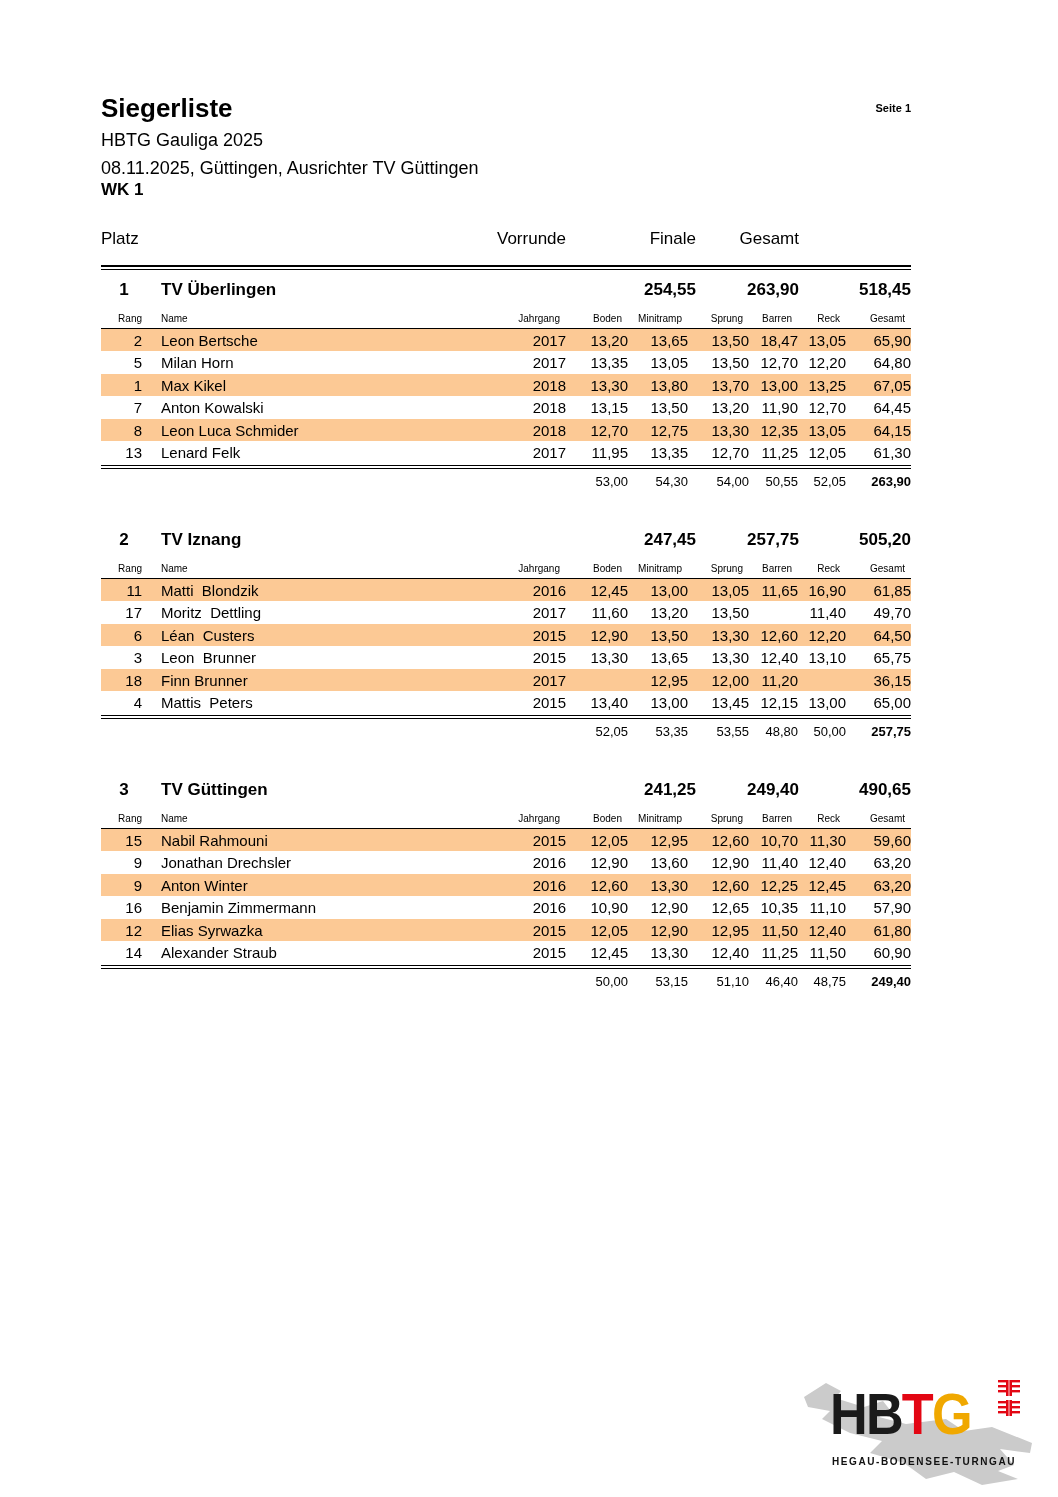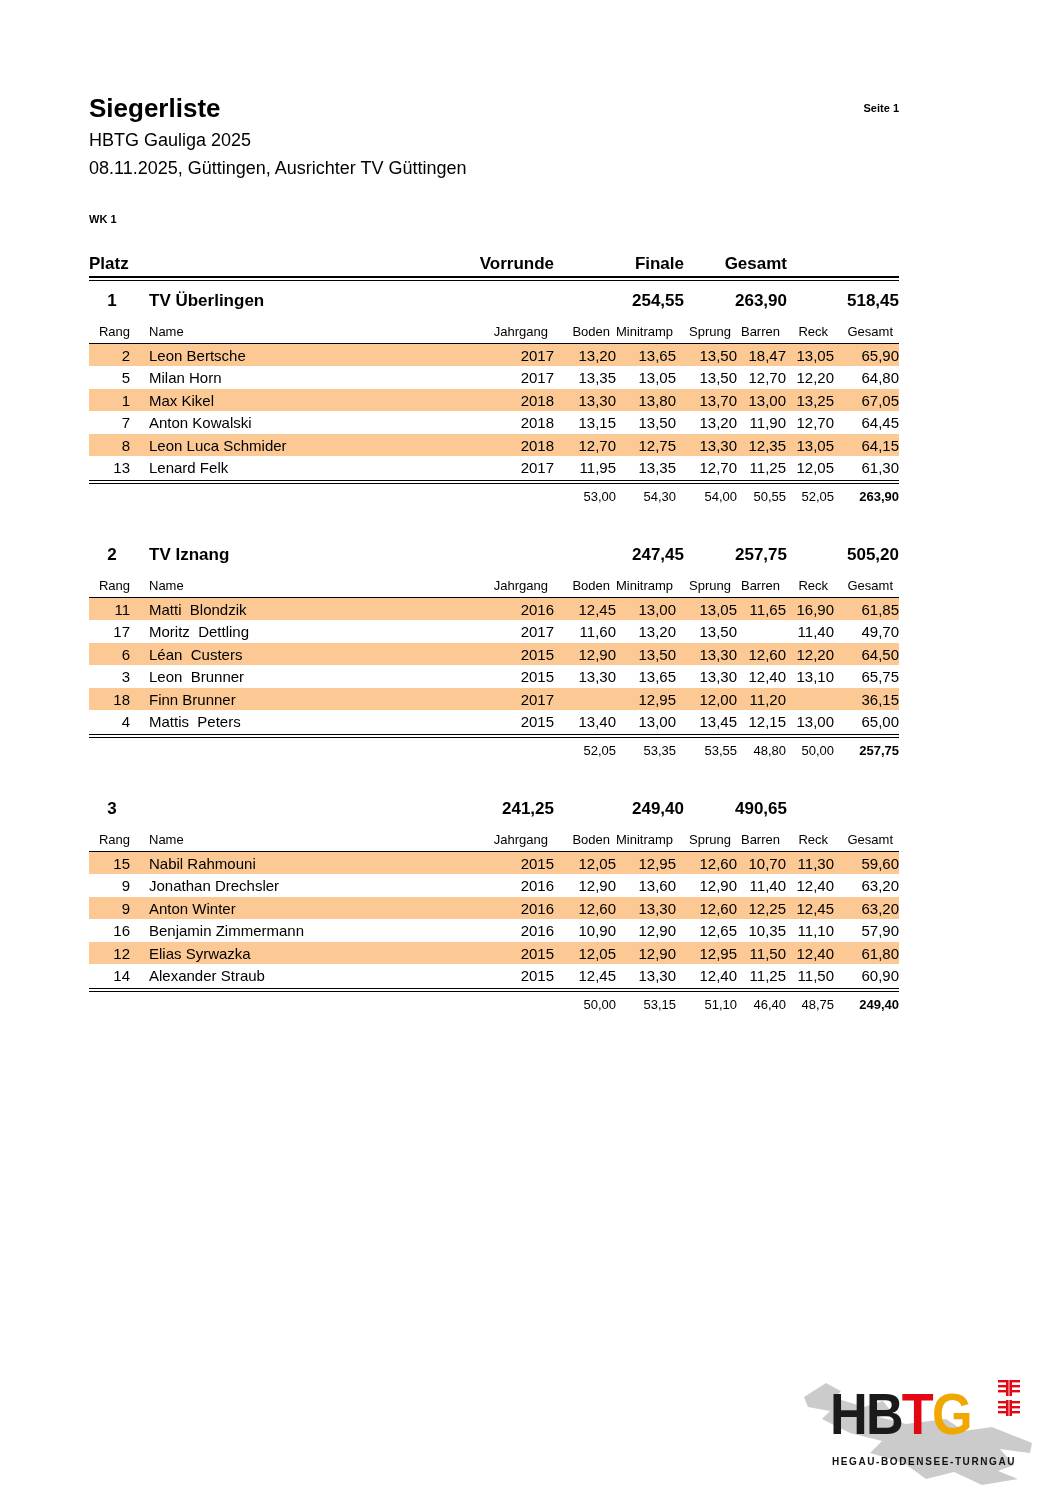--- a/index.html
+++ b/index.html
@@ -5,47 +5,47 @@
   html,body { margin:0; padding:0; background:#888; }
   .page {
     position:relative;
     width:1058px; height:1497px;
     margin:0 auto;
     background:#fff;
     font-family:"Liberation Sans", sans-serif;
     color:#000;
     overflow:hidden;
   }
-  .content { position:absolute; left:89px; top:94px; width:810px; }
+  .content { position:absolute; left:101px; top:94px; width:810px; }
 
   .title-row { display:flex; justify-content:space-between; align-items:flex-start; }
   .doc-title { font-size:26px; font-weight:bold; line-height:1.1; letter-spacing:0; }
   .page-num  { font-size:11px; font-weight:bold; margin-top:8px; }
 
   .sub-line  { font-size:18px; margin-top:7px; line-height:1.2; }
-  .wk-label  { font-size:11px; font-weight:bold; margin-top:33px; }
+  .wk-label  { font-size:17px; font-weight:bold; }
 
   .main-table { margin-top:29px; }
 
   
   .grid-main { display:grid; grid-template-columns:46px 1fr 130px 103px 112px; }
-  .main-header { font-size:17px; font-weight:bold; padding-bottom:2px; }
+  .main-header { font-size:17px; font-weight:normal; padding-bottom:16px; }
   .main-header .c-mann { padding-left:14px; }
   .hdr-dbl-line { height:2px; border-top:2.5px solid #000; border-bottom:1px solid #000; }
 
   .team-section { margin-top:0; }
   .team-section + .team-section { margin-top:31px; }
 
   .team-row { font-size:17px; font-weight:bold; padding:10px 0 11px 0; }
   .team-row .c-platz { text-align:center; }
   .team-row .c-mann  { padding-left:14px; }
 
   
   .grid-ath { display:grid; grid-template-columns:45px 1fr 120px 62px 60px 61px 49px 48px 65px; }
-  .ath-header { font-size:13px; padding:2px 0 4px 0; border-bottom:1.5px solid #000; }
+  .ath-header { font-size:10px; padding:2px 0 4px 0; border-bottom:1.5px solid #000; }
   .ath-header .hnum { padding-right:6px; }
   .ath-header .c-rang { text-align:right; padding-right:4px; }
   .ath-header .c-name { padding-left:15px; }
 
   .ath-row { font-size:15px; height:22.5px; align-items:center; }
   .ath-rows .ath-row:nth-child(odd) { background:var(--hl, #FCC995); }
   .c-rang { text-align:right; padding-right:4px; }
   .c-name { padding-left:15px; white-space:pre; overflow:hidden; }
   .num { text-align:right; }
 
@@ -302,20 +302,21 @@
         <div class="num">53,55</div>
         <div class="num">48,80</div>
         <div class="num">50,00</div>
         <div class="num c-total">257,75</div>
       </div>
     </section>
 
     <section class="team-section">
       <div class="grid-main team-row">
         <div class="c-platz">3</div>
+        <div class="c-mann">TV Güttingen</div>
         <div class="num">241,25</div>
         <div class="num">249,40</div>
         <div class="num">490,65</div>
       </div>
       <div class="grid-ath ath-header">
         <div class="c-rang">Rang</div>
         <div class="c-name">Name</div>
         <div class="num hnum">Jahrgang</div>
         <div class="num hnum">Boden</div>
         <div class="num hnum">Minitramp</div>

